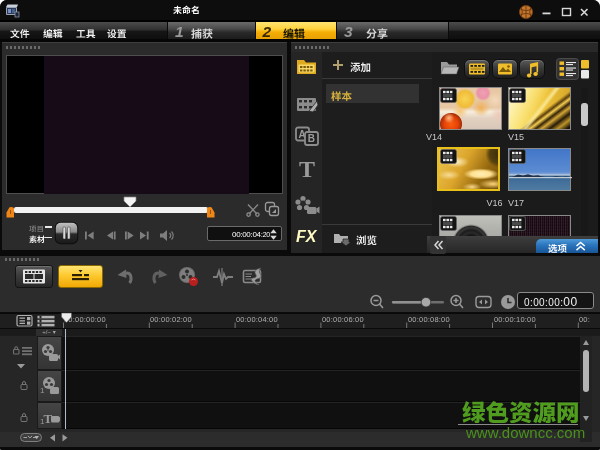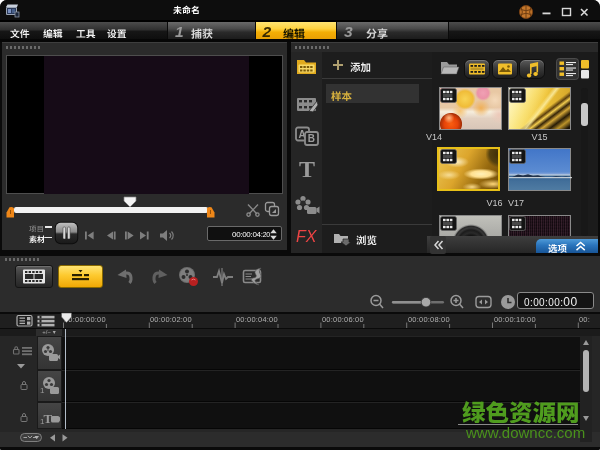--- a/index.html
+++ b/index.html
@@ -172,21 +172,21 @@
 <circle cx="9" cy="4.5" r="2.6"></circle>
         <circle cx="4" cy="8" r="2.6"></circle>
         <circle cx="14" cy="8" r="2.6"></circle>
 <circle cx="5.5" cy="13.5" r="2.6"></circle>
         <circle cx="12.5" cy="13.5" r="2.6"></circle>
       </g>
 <circle cx="9" cy="9" r="2.4" fill="#2a2a2a"></circle>
 <rect x="13" y="13" width="9.5" height="7" rx="1.5" fill="#8c8c8c"></rect>
 <path d="M22.5 14.5 L25.5 12.5 L25.5 19.5 L22.5 17.5 Z" fill="#8c8c8c"></path>
     </svg>
-<div class="a" style="left:296px;top:228px;font-family:'Liberation Sans';font-style:italic;font-weight:normal;font-size:16px;color:#ef4444">FX</div>
+<div class="a" style="left:296px;top:228px;font-family:'Liberation Sans';font-style:italic;font-weight:bold;font-size:16px;color:#fef9c3">FX</div>
 <div class="a" style="left:322px;top:52px;width:110px;height:201px;background:#1d1d1d"></div>
 <svg class="a" style="left:332px;top:59px" width="12" height="12" viewBox="0 0 12 12">
 <path d="M5 1 L7 1 L7 5 L11 5 L11 7 L7 7 L7 11 L5 11 L5 7 L1 7 L1 5 L5 5 Z" fill="#b0a070"></path>
     </svg>
 <svg class="a" style="left:350px;top:59px;" width="21" height="13" viewBox="0 0 21 13">
       <path d="M0.8 4.2C1.4 4.5 2.1 5 2.5 5.4L3.2 4.3C2.9 4 2.1 3.6 1.5 3.3ZM0.3 7.1C0.9 7.4 1.6 7.8 2 8.1L2.7 7.1C2.4 6.8 1.6 6.4 1 6.2ZM0.5 12.3 1.6 13C2.1 12 2.6 10.8 3 9.7L2 9C1.5 10.2 0.9 11.5 0.5 12.3ZM3.5 3.8V4.9H5.6C5.5 5.3 5.4 5.6 5.2 5.9H3V7.1H4.6C4.1 7.7 3.5 8.3 2.7 8.7C2.9 8.9 3.3 9.4 3.4 9.7C3.7 9.5 3.9 9.4 4.1 9.3C3.9 10 3.5 10.8 2.9 11.3L3.8 12C4.4 11.4 4.8 10.4 5.1 9.6L4.2 9.2C5 8.7 5.6 7.9 6.1 7.1H7C7.5 7.8 8.1 8.5 8.8 9L7.9 9.4C8.5 10.2 9 11.3 9.2 12L10.3 11.5C10.1 10.9 9.6 10 9.1 9.2C9.2 9.3 9.4 9.4 9.5 9.4C9.7 9.1 10.1 8.7 10.3 8.4C9.6 8.2 8.9 7.7 8.4 7.1H10.1V5.9H6.6C6.7 5.6 6.8 5.3 6.9 4.9H9.7V3.8ZM5.5 8.1V11.8C5.5 12 5.4 12 5.3 12C5.2 12 4.8 12 4.4 12C4.5 12.3 4.7 12.8 4.7 13.1C5.4 13.1 5.8 13.1 6.2 12.9C6.6 12.7 6.6 12.4 6.6 11.9V9.8C6.9 10.4 7.2 11.3 7.3 11.9L8.3 11.5C8.2 10.9 7.9 10 7.5 9.4L6.6 9.7V8.1Z M16.4 4.5V12.9H17.6V12.2H18.9V12.8H20.2V4.5ZM17.6 11V5.7H18.9V11ZM12.3 3.4 12.3 5.1H11V6.4H12.3C12.2 8.9 11.9 10.9 10.7 12.2C11 12.4 11.4 12.8 11.6 13.1C13 11.6 13.4 9.2 13.5 6.4H14.5C14.5 9.9 14.4 11.2 14.2 11.5C14.1 11.6 14 11.7 13.8 11.7C13.6 11.7 13.3 11.7 12.8 11.6C13 12 13.2 12.5 13.2 12.9C13.7 12.9 14.1 12.9 14.5 12.9C14.8 12.8 15 12.7 15.3 12.3C15.6 11.8 15.7 10.2 15.8 5.7C15.8 5.6 15.8 5.1 15.8 5.1H13.5L13.5 3.4Z" fill="#ececec"></path>
     </svg>
 <div class="a" style="left:322px;top:78px;width:110px;height:1px;background:#3a3a3a"></div>
 <div class="a" style="left:326px;top:84px;width:93px;height:19px;background:#323232"></div>
 <svg class="a" style="left:331px;top:88px;" width="21" height="13" viewBox="0 0 21 13">
@@ -284,21 +284,21 @@
       <g fill="#e8e8e8">
         <rect x="3" y="2.8" width="2.6" height="2.4"></rect>
         <rect x="6.4" y="2.8" width="2.6" height="2.4"></rect>
         <rect x="9.8" y="2.8" width="2.6" height="2.4"></rect>
         <rect x="3" y="9.8" width="2.6" height="2.4"></rect>
         <rect x="6.4" y="9.8" width="2.6" height="2.4"></rect>
         <rect x="9.8" y="9.8" width="2.6" height="2.4"></rect>
         <rect x="3" y="6" width="9.4" height="3" opacity="0.25"></rect>
       </g>
     </svg>
-<div class="a" style="left:508px;top:132px;width:63px;text-align:center;font-size:9px;color:#c8c8c8;font-family:'Liberation Sans'">V15</div>
+<div class="a" style="left:508px;top:132px;width:63px;text-align:left;font-size:9px;color:#c8c8c8;font-family:'Liberation Sans'">V15</div>
 <div class="a" style="left:437px;top:147px;width:63px;height:44px;border:2px solid #e8c018;background:
 radial-gradient(ellipse 22px 7px at 42px 25px,#fff0b8 0%,#ffe090 45%,rgba(255,220,140,0) 80%),
 radial-gradient(ellipse 18px 6px at 54px 35px,#ffd678 0%,rgba(255,205,110,0) 80%),
 radial-gradient(ellipse 15px 7px at 18px 13px,#fbeec2 0%,rgba(250,235,190,0) 80%),
 radial-gradient(ellipse 14px 6px at 10px 26px,#f6dc94 0%,rgba(246,220,148,0) 80%),
 radial-gradient(ellipse 12px 5px at 33px 38px,#f8d888 0%,rgba(248,215,135,0) 80%),
 radial-gradient(circle 17px at 60px 5px,#3c2c08 0%,#54400e 55%,rgba(70,52,12,0) 80%),
 linear-gradient(120deg,#ecc654,#dca52c 40%,#96690f 72%,#6e4c0a)"></div>
 <svg class="a" style="left:440px;top:149px" width="17" height="15" viewBox="0 0 17 15">
       <rect x="0.5" y="0.5" width="16" height="14" rx="2" fill="#141414" stroke="#666" stroke-width="0.7"></rect>

